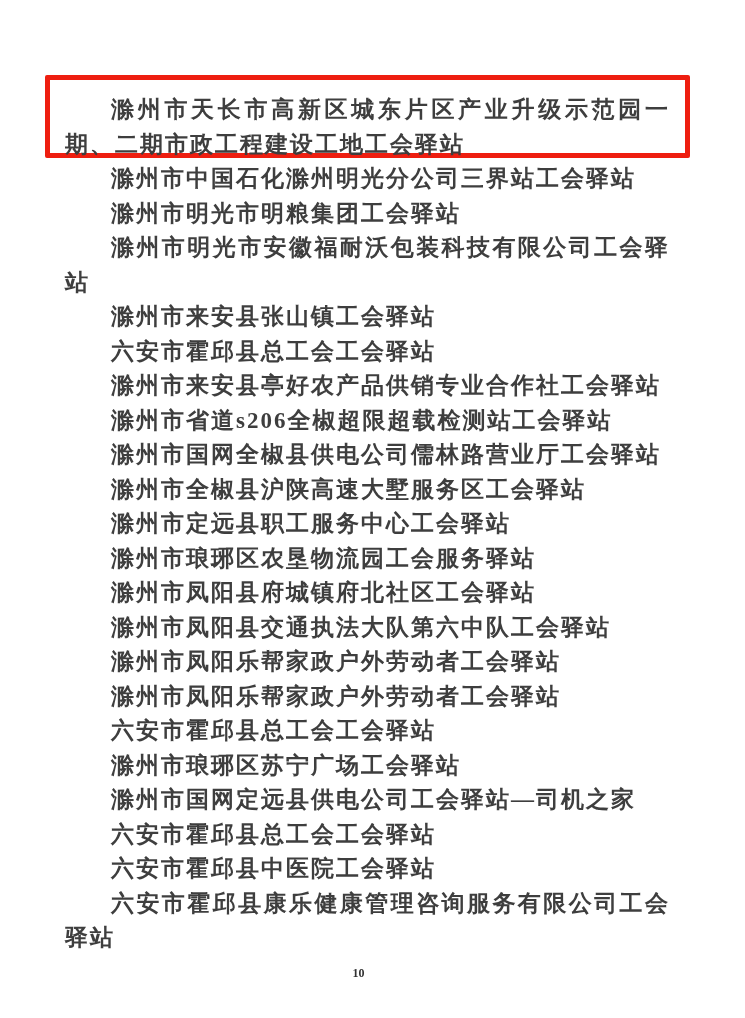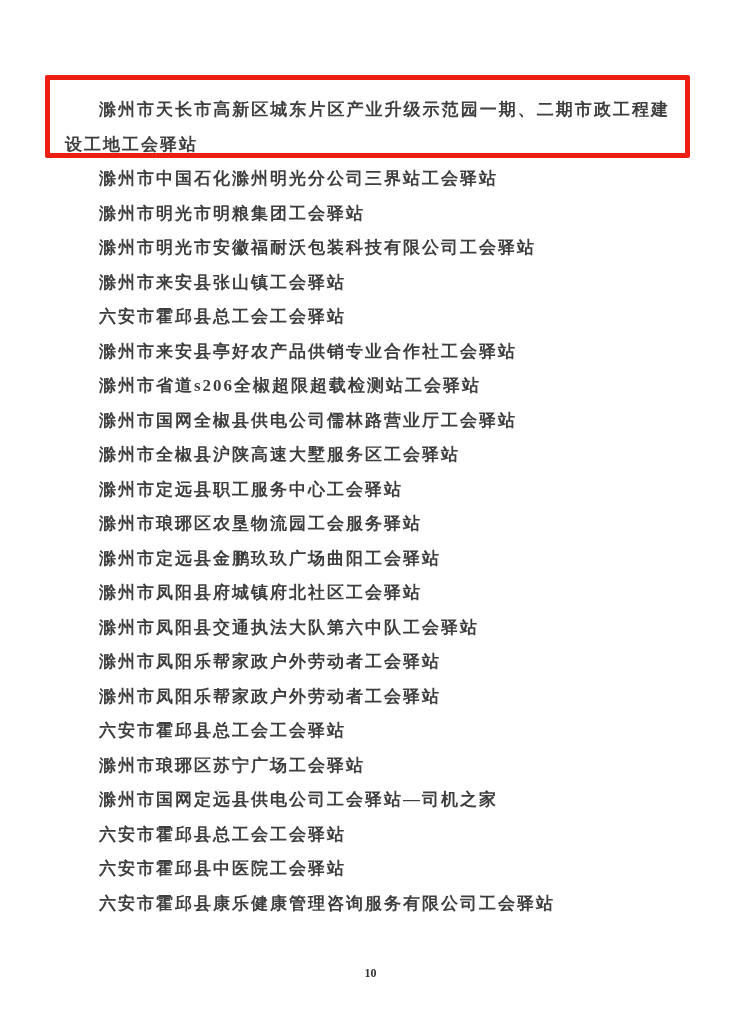--- a/index.html
+++ b/index.html
@@ -20,41 +20,41 @@
   .content {
     position: absolute;
     top: 93px;
     left: 0;
     width: 745px;
     padding: 0 75px 0 65px;
     box-sizing: border-box;
   }
   .station {
     margin: 0;
-    font-size: 17px;
+    font-size: 23px;
     line-height: 34.5px;
     letter-spacing: 2px;
     text-indent: 2em;
     text-align: justify;
   }
   .red-box {
     position: absolute;
     left: 45px;
     top: 75px;
     width: 645px;
     height: 83px;
     border: 5px solid #ee1e10;
     box-sizing: border-box;
     border-radius: 2px;
     pointer-events: none;
   }
   .page-number {
     position: absolute;
     top: 966px;
-    left: 16px;
+    left: 4px;
     width: 709px;
     text-align: center;
     font-size: 12px;
     letter-spacing: 0;
     color: #333333;
     font-weight: bold;
   }
 </style>
 </head>
 <body>
@@ -69,21 +69,20 @@
     <p class="station">滁州市明光市明粮集团工会驿站</p>
     <p class="station">滁州市明光市安徽福耐沃包装科技有限公司工会驿站</p>
     <p class="station">滁州市来安县张山镇工会驿站</p>
     <p class="station">六安市霍邱县总工会工会驿站</p>
     <p class="station">滁州市来安县亭好农产品供销专业合作社工会驿站</p>
     <p class="station">滁州市省道s206全椒超限超载检测站工会驿站</p>
     <p class="station">滁州市国网全椒县供电公司儒林路营业厅工会驿站</p>
     <p class="station">滁州市全椒县沪陕高速大墅服务区工会驿站</p>
     <p class="station">滁州市定远县职工服务中心工会驿站</p>
     <p class="station">滁州市琅琊区农垦物流园工会服务驿站</p>
-    <p class="station">滁州市定远县金鹏玖玖广场曲阳工会驿站</p>
     <p class="station">滁州市凤阳县府城镇府北社区工会驿站</p>
     <p class="station">滁州市凤阳县交通执法大队第六中队工会驿站</p>
     <p class="station">滁州市凤阳乐帮家政户外劳动者工会驿站</p>
     <p class="station">滁州市凤阳乐帮家政户外劳动者工会驿站</p>
     <p class="station">六安市霍邱县总工会工会驿站</p>
     <p class="station">滁州市琅琊区苏宁广场工会驿站</p>
     <p class="station">滁州市国网定远县供电公司工会驿站—司机之家</p>
     <p class="station">六安市霍邱县总工会工会驿站</p>
     <p class="station">六安市霍邱县中医院工会驿站</p>
     <p class="station">六安市霍邱县康乐健康管理咨询服务有限公司工会驿站</p>

